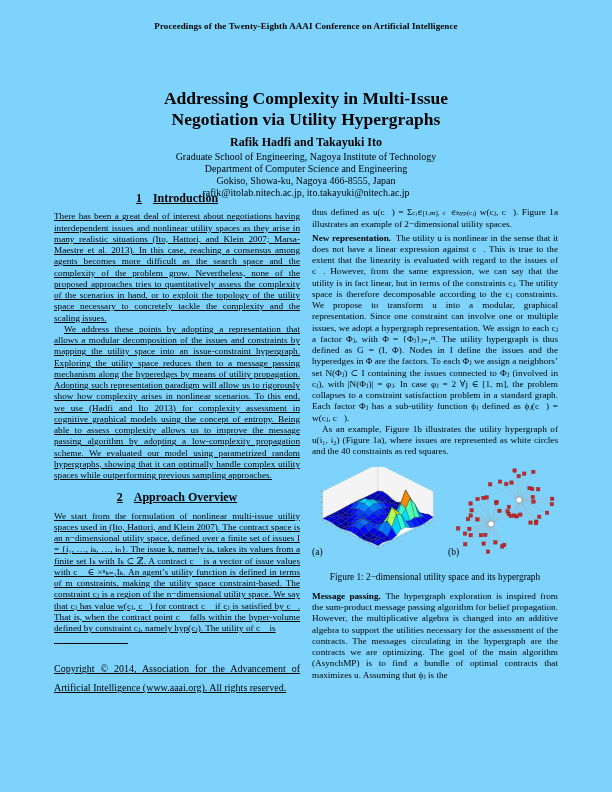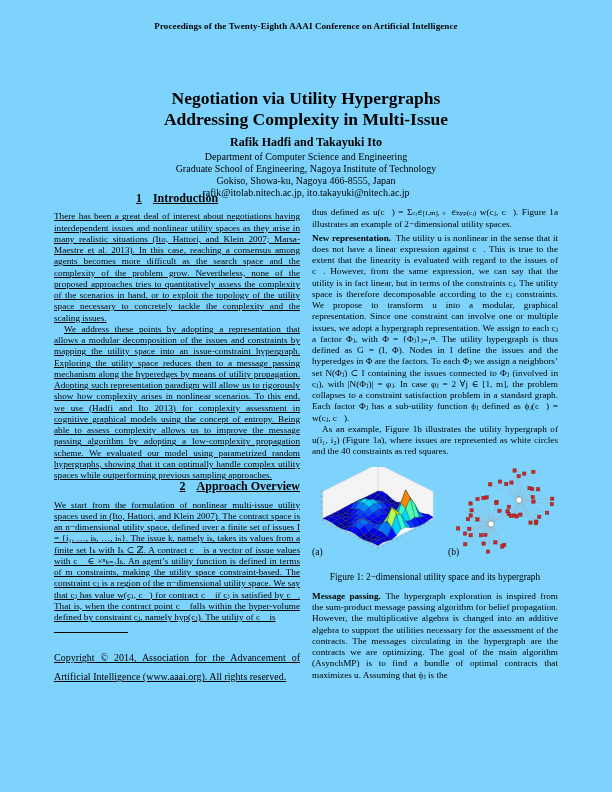--- a/index.html
+++ b/index.html
@@ -10,21 +10,21 @@
   .title{position:absolute;top:88px;left:0;width:100%;text-align:center;
     font-size:17.5px;font-weight:bold;line-height:1.22;}
   .authors{position:absolute;top:135px;left:0;width:100%;text-align:center;
     font-size:12px;font-weight:bold;}
   .affil{position:absolute;top:151px;left:0;width:100%;text-align:center;
     font-size:10px;line-height:12px;}
   .col{position:absolute;width:246px;font-size:9.2px;line-height:11.25px;text-align:justify;}
   .col-left{left:54px;top:193px;text-decoration:underline;}
   .col-right{left:312px;top:207px;}
   .sec{font-size:12px;font-weight:bold;text-align:center;margin:0 0 7px 0;}
-  .sec.later{text-align:right;}
+  .sec.later{margin-top:11px;}
   .sec-num{margin-right:11px;}
   .col p{margin:0;}
   .col p.indent{text-indent:10px;}
   .inline-head{font-weight:bold;}
   .inline-head::after{content:"\2002";}
   .sub{font-size:7px;}
   .parbreak{margin-top:2px !important;}
   .footnote-rule{width:74px;border:none;border-top:1px solid #000;margin:9px 0 3px 0;}
   .footnote{font-size:10px;line-height:19px;text-align:justify;margin-top:15px;}
   .figure{margin:9px 0 2px 0;}
@@ -38,29 +38,29 @@
   svg{display:block;}
 </style>
 </head>
 <body>
 
 <div class="page">
 
   <div class="running-head">Proceedings of the Twenty-Eighth AAAI Conference on Artificial Intelligence</div>
 
   <div class="title">
+    <div>Addressing Complexity in Multi-Issue</div>
     <div>Negotiation via Utility Hypergraphs</div>
-    <div>Addressing Complexity in Multi-Issue</div>
   </div>
 
   <div class="authors">Rafik Hadfi  and  Takayuki Ito</div>
 
   <div class="affil">
+    <div>Graduate School of Engineering, Nagoya Institute of Technology</div>
     <div>Department of Computer Science and Engineering</div>
-    <div>Graduate School of Engineering, Nagoya Institute of Technology</div>
     <div>Gokiso, Showa-ku, Nagoya 466-8555, Japan</div>
     <div>rafik@itolab.nitech.ac.jp, ito.takayuki@nitech.ac.jp</div>
   </div>
 
   <div class="col col-left">
     <h2 class="sec">
       <span class="sec-num">1</span><span>Introduction</span>
     </h2>
     <p>There has been a great deal of interest about negotiations having interdependent issues and nonlinear utility spaces as they arise in many realistic situations (Ito, Hattori, and Klein 2007; Marsa-Maestre et al. 2013). In this case, reaching a consensus among agents becomes more difficult as the search space and the complexity of the problem grow. Nevertheless, none of the proposed approaches tries to quantitatively assess the complexity of the scenarios in hand, or to exploit the topology of the utility space necessary to concretely tackle the complexity and the scaling issues.</p>
     <p class="indent">We address these points by adopting a representation that allows a modular decomposition of the issues and constraints by mapping the utility space into an issue-constraint hypergraph. Exploring the utility space reduces then to a message passing mechanism along the hyperedges by means of utility propagation. Adopting such representation paradigm will allow us to rigorously show how complexity arises in nonlinear scenarios. To this end, we use (Hadfi and Ito 2013) for complexity assessment in cognitive graphical models using the concept of entropy. Being able to assess complexity allows us to improve the message passing algorithm by adopting a low-complexity propagation scheme. We evaluated our model using parametrized random hypergraphs, showing that it can optimally handle complex utility spaces while outperforming previous sampling approaches.</p>

